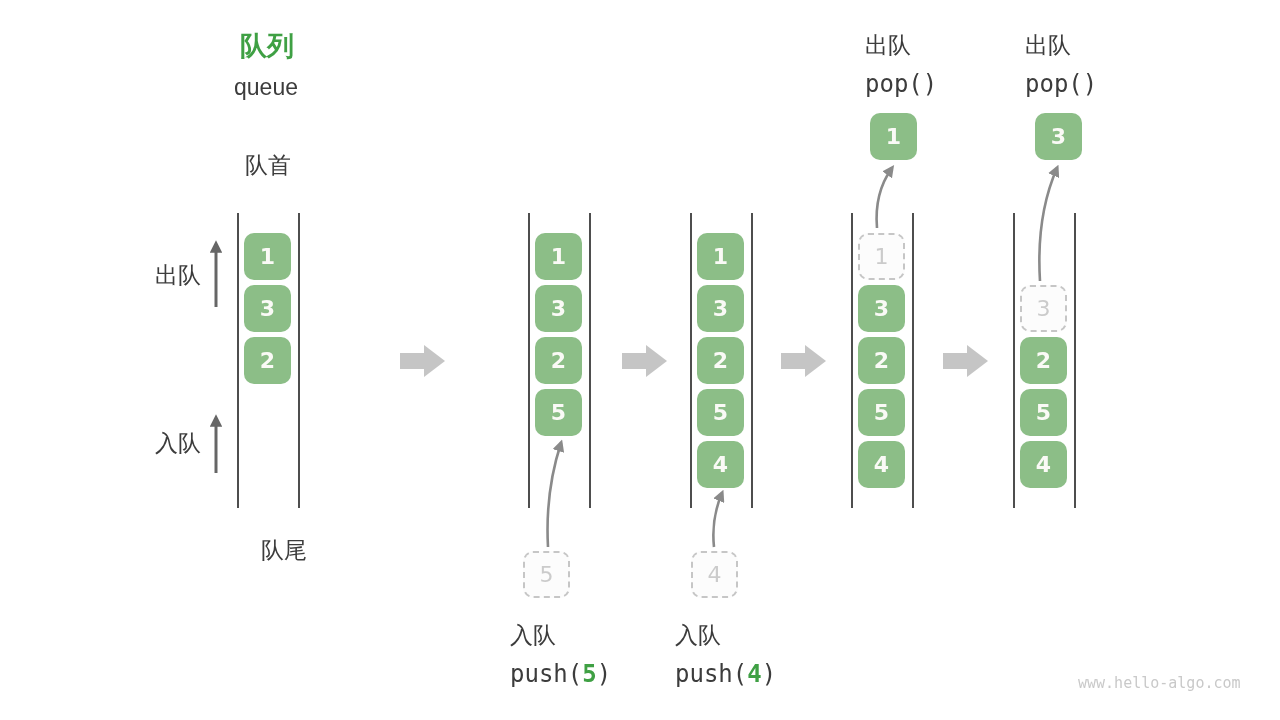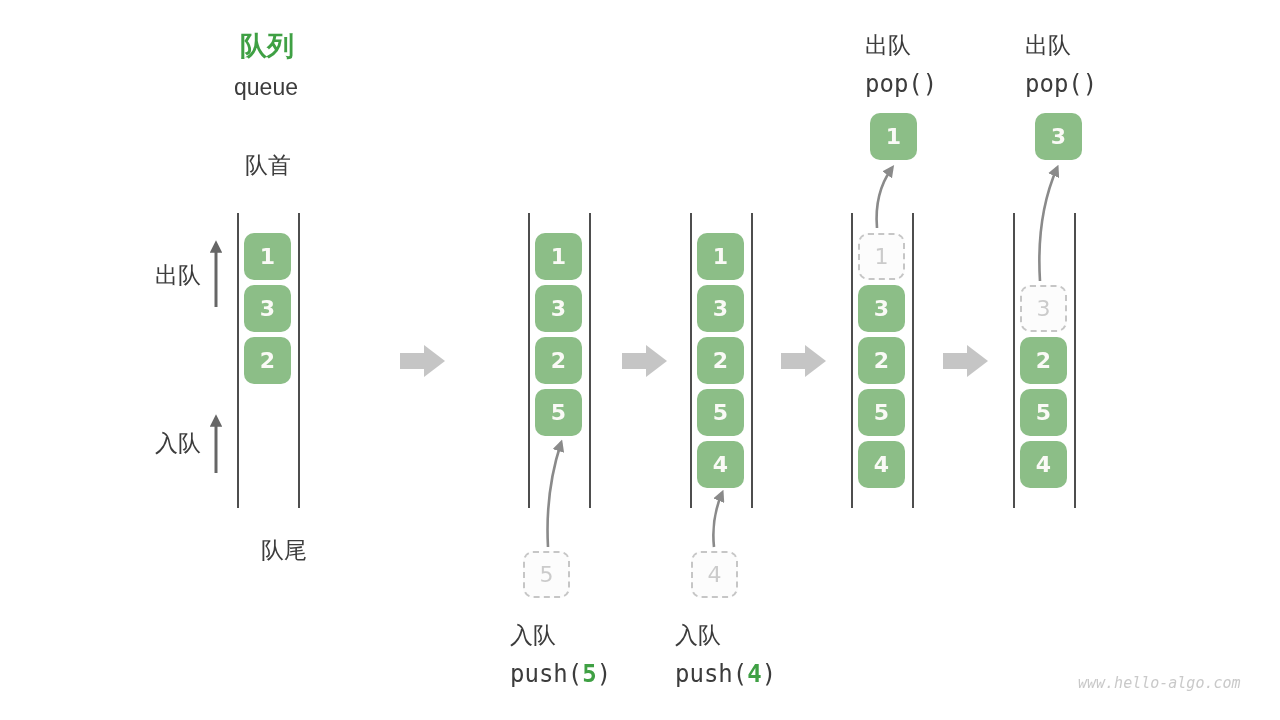--- a/index.html
+++ b/index.html
@@ -47,21 +47,21 @@
   .cap-title { font-size:23px; color:var(--dark-text); }
   .cap-code {
     margin-top:9px; font-family:"DejaVu Sans Mono",monospace;
     font-size:24px; color:var(--dark-text);text-align:center;
   }
   .cap-code .arg { color:var(--accent-green); font-weight:700; }
 
   .watermark {
     position:absolute; left:1078px; top:674px;
     font-family:"DejaVu Sans Mono",monospace; font-size:15px;
-    color:var(--watermark-text); white-space:nowrap;font-style:italic;
+    color:var(--watermark-text); white-space:nowrap;
   }
 </style>
 </head>
 <body>
 
 <div id="canvas">
   <svg id="arrow-layer">
       <defs>
         <marker id="mk-curve" viewBox="0 0 10 10" refX="7" refY="5" markerWidth="4.6" markerHeight="4.6" orient="auto">
           <path d="M0,0 L10,5 L0,10 Z" fill="#8A8A8A"></path>

